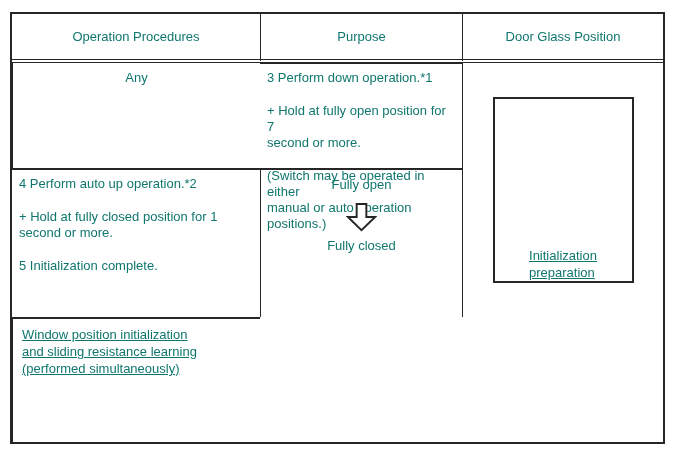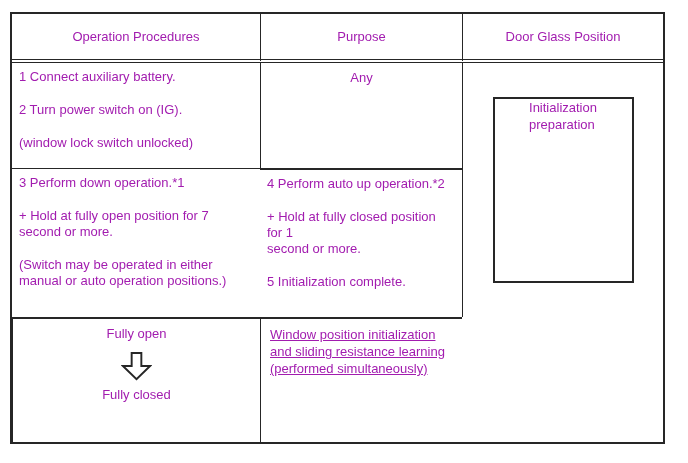--- a/index.html
+++ b/index.html
@@ -3,21 +3,21 @@
 <meta charset="utf-8">
 <style>
   * { margin: 0; padding: 0; box-sizing: border-box; }
   html, body { background: #ffffff; }
   .page {
     position: relative;
     width: 688px;
     height: 463px;
     background: #ffffff;
     font-family: "Liberation Sans", sans-serif;
-    color: #a21caf;
+    color: #0f766e;
   }
   .tbl {
     position: absolute;
     left: 10px;
     top: 12px;
     width: 655px;
     height: 432px;
     border: 2px solid #262626;
     display: grid;
     grid-template-columns: 248px 202px 1fr;
@@ -45,47 +45,43 @@
     grid-row: 2 / span 2;
     display: flex;
     align-items: center;
     justify-content: center;
   }
   .prep-box {
     width: 141px;
     height: 186px;
     border: 2px solid #262626;
     display: flex;
-    align-items: flex-start;
+    align-items: flex-end;
     justify-content: center;
+    text-decoration: underline;
   }
   .prep-box span { white-space: pre-line; text-align: left; line-height: 17px; }
   .purpose-bottom { padding: 7px 4px 0 9px; white-space: pre-line; line-height: 17px; text-decoration: underline; }
 </style>
 </head>
 <body>
 
 <div class="page">
   <div class="tbl">
 
     <div class="cell hdr">
       <span>Operation Procedures</span>
     </div>
     <div class="cell hdr vline">
       <span>Purpose</span>
     </div>
     <div class="cell hdr vline">
       <span>Door Glass Position</span>
     </div>
 
-    <div class="cell proc">
-      <p>1 Connect auxiliary battery.</p>
-      <p>2 Turn power switch on (IG).</p>
-      <p>(window lock switch unlocked)</p>
-    </div>
     <div class="cell pos vline">
       <span>Any</span>
     </div>
 
     <div class="cell purpose-merged vline">
       <div class="prep-box">
         <span>Initialization
 preparation</span>
       </div>
     </div>

